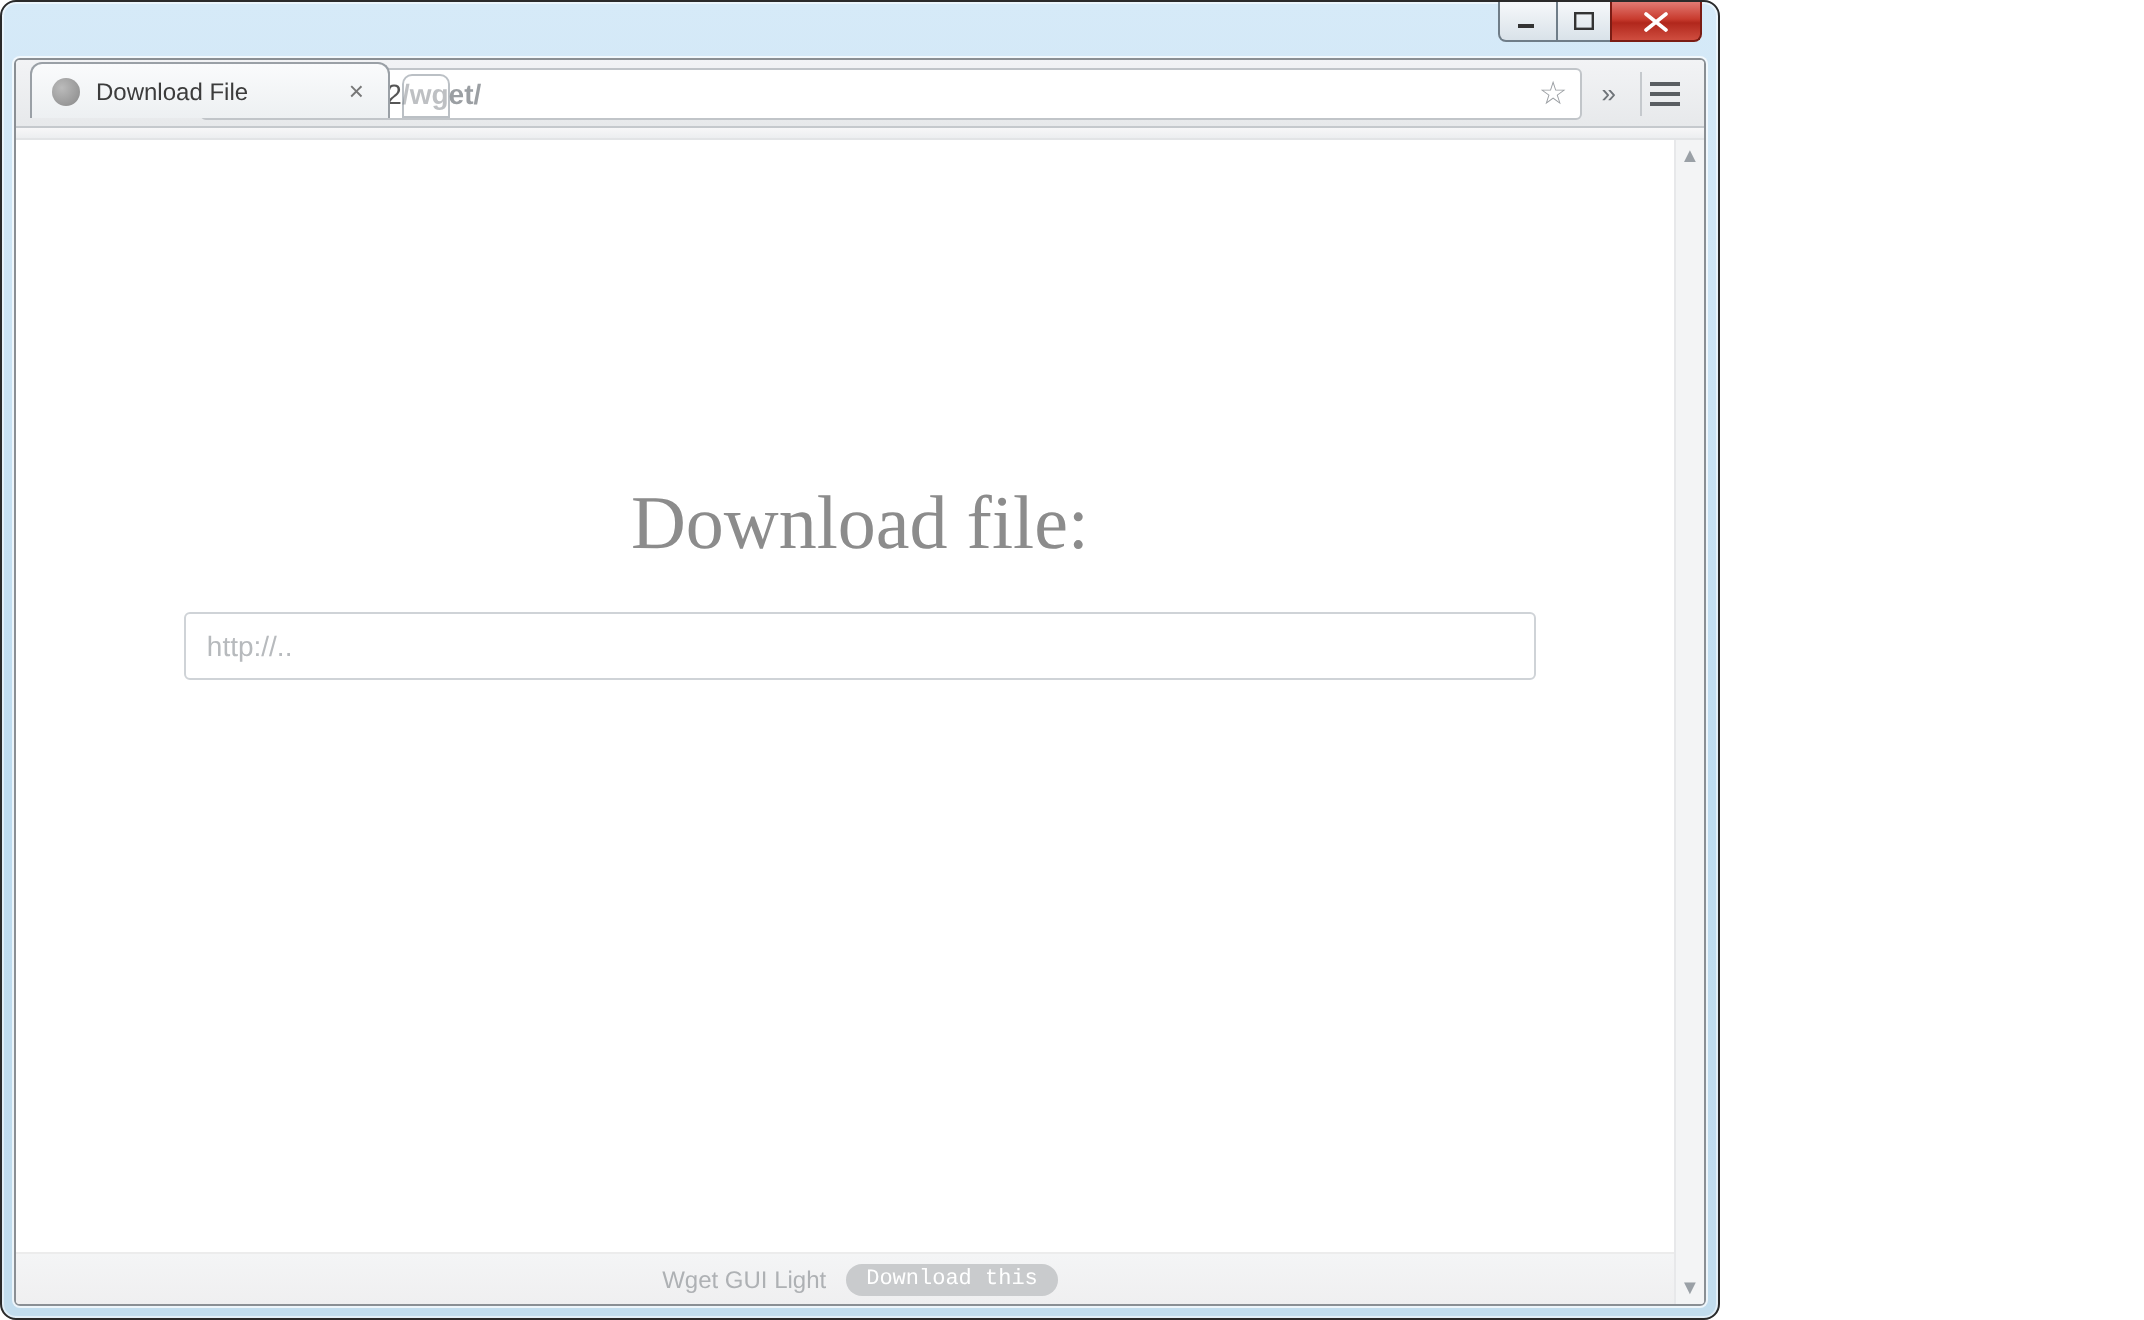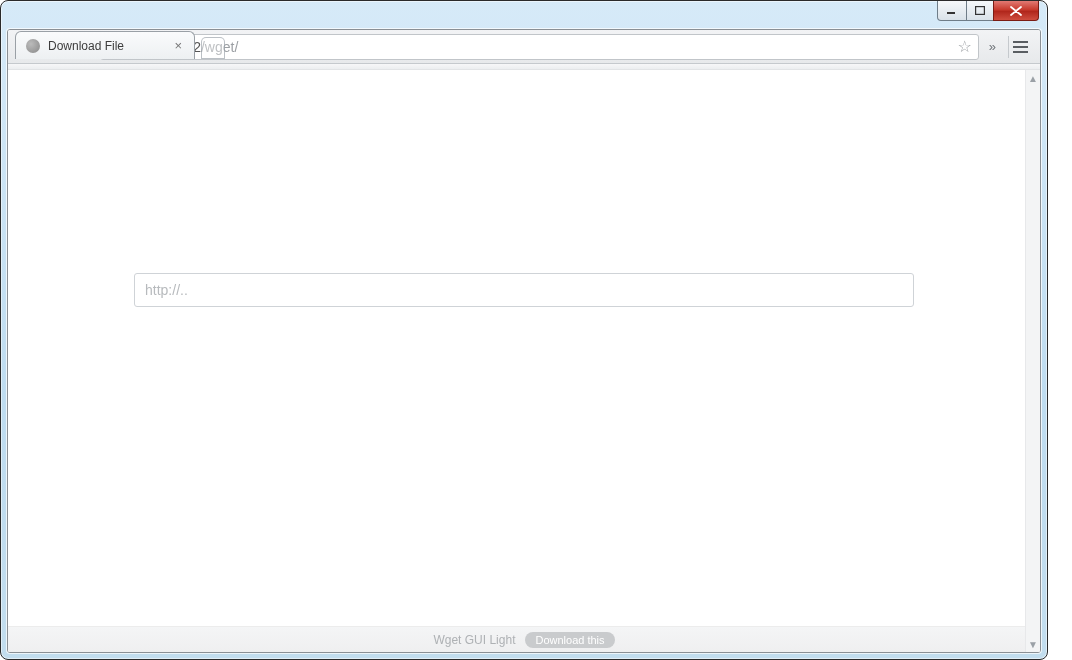--- a/index.html
+++ b/index.html
@@ -2,21 +2,21 @@
 <html><head>
 <meta charset="utf-8">
 <style>
   * { box-sizing: border-box; margin: 0; padding: 0; }
   html, body { width: 1072px; height: 660px; overflow: hidden; font-family: "Segoe UI", Tahoma, sans-serif; }
   body { background: #fff; }
 
   
   .window {
     position: relative;
-    width: 1048px; height: 660px;
+    width: 860px; height: 660px;
     border: 1px solid #2a2a2a;
     border-radius: 8px;
     background: linear-gradient(180deg, #d6eaf8 0, #bedcf0 60%, #c2ddee 100%);
     box-shadow: inset 0 0 0 1px rgba(255,255,255,.5);
     overflow: hidden;
   }
 
   
   .titlebar-buttons {
     position: absolute; top: 0; right: 8px;
@@ -116,21 +116,21 @@
     border: 1px solid #9a9fa4; border-radius: 1px;
     position: relative; background: #fff;
     flex-shrink: 0;
   }
   .page-icon::before {
     content: ""; position: absolute; right: -1px; top: -1px;
     width: 5px; height: 5px; background: #e7e9eb;
     border-left: 1px solid #9a9fa4; border-bottom: 1px solid #9a9fa4;
   }
   .omnitext { flex: 1; white-space: nowrap; overflow: hidden; }
-  .omnitext .grey { color: #9b9fa3; }
+  .omnitext .grey { color: #9b9fa3; font-weight: bold; }
   .star { color: #9b9fa3; font-size: 16px; }
   .chev { color: #6f7479; font-size: 13px; padding: 0 4px;}
   .hamburger {
     width: 24px; height: 22px;
     display: flex; flex-direction: column; justify-content: center; gap: 3px;
     padding: 0 4px;
     border-left: 1px solid #c5c9cd;
     margin-left: 2px;
   }
   .hamburger span { height: 2px; background: #5a5e62; }
@@ -187,20 +187,21 @@
     display: flex; align-items: center; justify-content: center;
     gap: 10px;
     font-size: 12px; color: #aeb1b4;
     border-top: 1px solid #ececec;
     margin-top: 16px;
   }
   .footer .pill {
     background: #c9cbcd; color: #fff;
     padding: 2px 10px; border-radius: 10px;
     font-size: 11px;
+    font-family: Liberation Mono, monospace;
   }
 
   
   .vscroll {
     position: absolute; right: 0; top: 40px; bottom: 0; width: 15px;
     background: #f3f4f5;
     display: flex; flex-direction: column; justify-content: space-between;
     border-left: 1px solid #e7e8ea;
   }
   .vscroll .arrow { height: 16px; display:flex; align-items:center; justify-content:center; color:#9aa0a6; font-size:10px;}
@@ -270,20 +271,21 @@
         <span></span>
           <span></span>
           <span></span>
       </div>
     </div>
 
     <div class="subbar"></div>
 
     <div class="viewport">
       <div class="page">
+        <h1>Download file:</h1>
         <div class="input-row">
           <input class="url-input" type="text" placeholder="http://.." style="">
         </div>
       </div>
 
       <div class="footer">
         <span>Wget GUI Light</span>
         <span class="pill">Download this</span>
       </div>
     </div>

